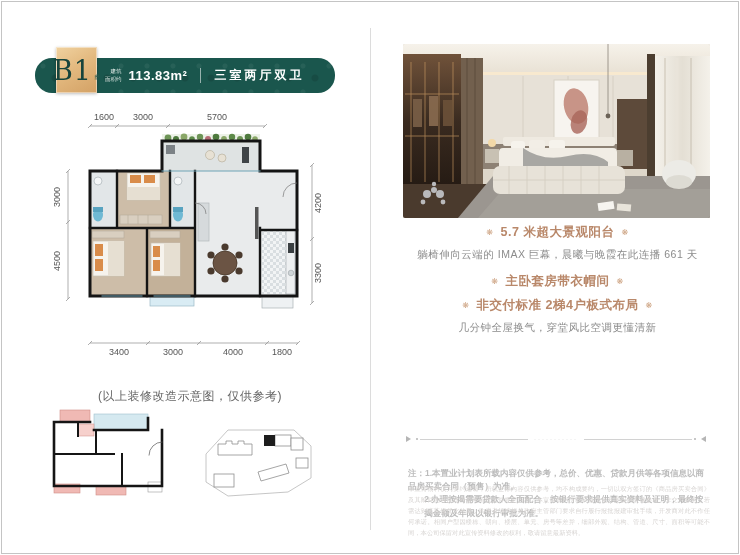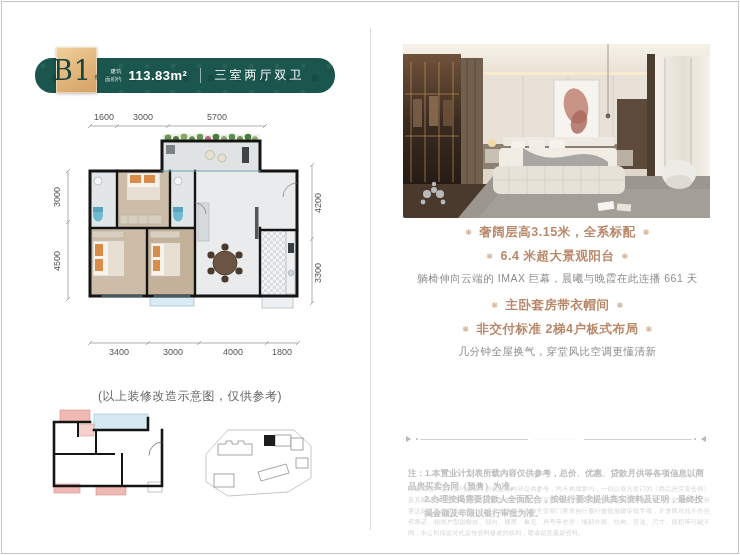--- a/index.html
+++ b/index.html
@@ -12,21 +12,21 @@
   .banner { position:absolute; left:35px; top:58px; width:300px; height:35px;
             background:#1a564d;
             background-image:radial-gradient(circle at 8px 8px, rgba(255,255,255,0.06) 2px, transparent 3px),
                              radial-gradient(circle at 20px 20px, rgba(0,0,0,0.12) 3px, transparent 4px);
             background-size:26px 26px;
             display:flex; align-items:center; color:#fff;border-radius:17px; }
   .banner-inner { display:flex; align-items:center; margin-left:70px; gap:7px; }
   .area-prefix { font-size:5.5px; line-height:1.3; color:#d8e4e0; text-align:right; }
   .area-value { font-size:13px; font-weight:bold; letter-spacing:0.5px; }
   .banner-sep { width:1px; height:15px; background:rgba(255,255,255,0.55); margin:0 6px; }
-  .layout-label { font-size:12px; font-weight:normal; letter-spacing:3px; }
+  .layout-label { font-size:12px; font-weight:bold; letter-spacing:3px; }
   .badge { position:absolute; left:56px; top:47px; width:41px; height:46px;
            background:linear-gradient(150deg,#f0d2a0 0%,#e3b97f 45%,#d3a165 100%);
            box-shadow:inset 0 0 0 1px rgba(255,255,255,0.45), 0 1px 3px rgba(0,0,0,0.25);
            display:flex; align-items:center; justify-content:center; }
   .badge-code { font-family:"DejaVu Serif", serif; font-size:27px; color:#17443c; letter-spacing:1px; }
   .badge-side { writing-mode:vertical-rl; font-size:5px; color:#2a5a50; margin-left:2px; letter-spacing:1px; }
 
   
   .fp-svg { position:absolute; left:42px; top:103px; }
   .fp-note { position:absolute; left:90px; top:388px; width:200px; text-align:center;
@@ -340,22 +340,21 @@
         <circle cx="40" cy="158" r="2.4"></circle>
         <circle cx="31" cy="140" r="2.2"></circle>
     </g>
 
     <rect x="195" y="158" width="16" height="8" fill="#f6f4ef" transform="rotate(-8 203 162)"></rect>
     <rect x="214" y="160" width="14" height="7" fill="#e8e4da" transform="rotate(5 221 163)"></rect>
   </svg>
 </div>
 
 <div class="features">
-  <div class="feat-title"><span class="orn">❋</span><span>奢阔层高3.15米，全系标配</span><span class="orn">❋</span></div>
-  <div class="feat-title"><span class="orn">❋</span><span>6.4 米超大景观阳台</span><span class="orn">❋</span></div>
+  <div class="feat-title"><span class="orn">❋</span><span>5.7 米超大景观阳台</span><span class="orn">❋</span></div>
   <div class="feat-desc">躺椅伸向云端的 IMAX 巨幕，晨曦与晚霞在此连播 661 天</div>
   <div class="feat-title"><span class="orn">❋</span><span>主卧套房带衣帽间</span><span class="orn">❋</span></div>
   <div class="feat-title"><span class="orn">❋</span><span>非交付标准 2梯4户板式布局</span><span class="orn">❋</span></div>
   <div class="feat-desc">几分钟全屋换气，穿堂风比空调更懂清新</div>
 </div>
 
 <div class="divider">
   <span class="tri-r"></span>
   <span class="enddot"></span>
   <span class="line"></span>

